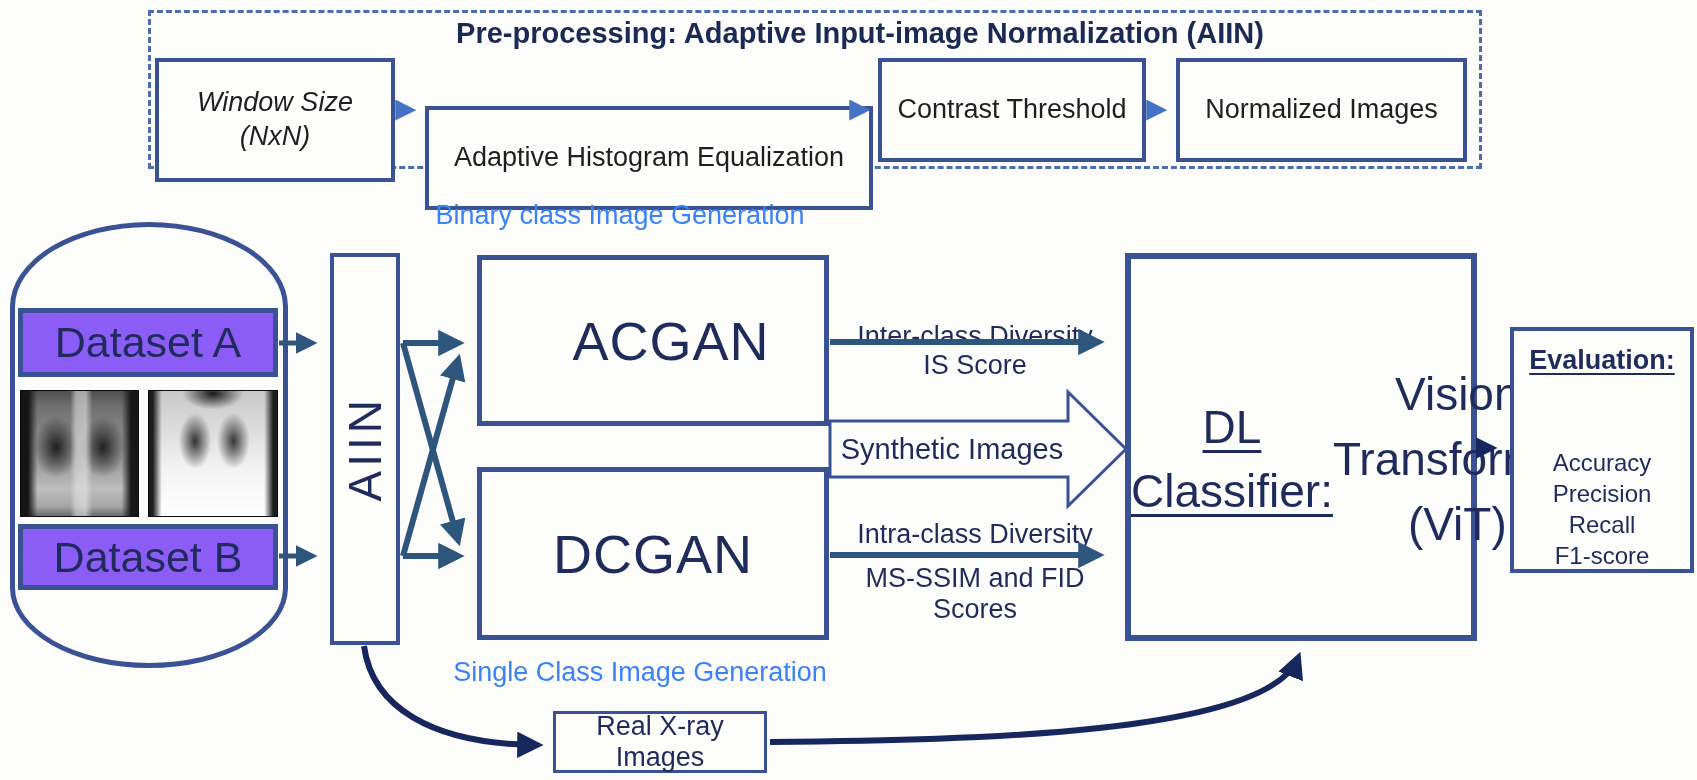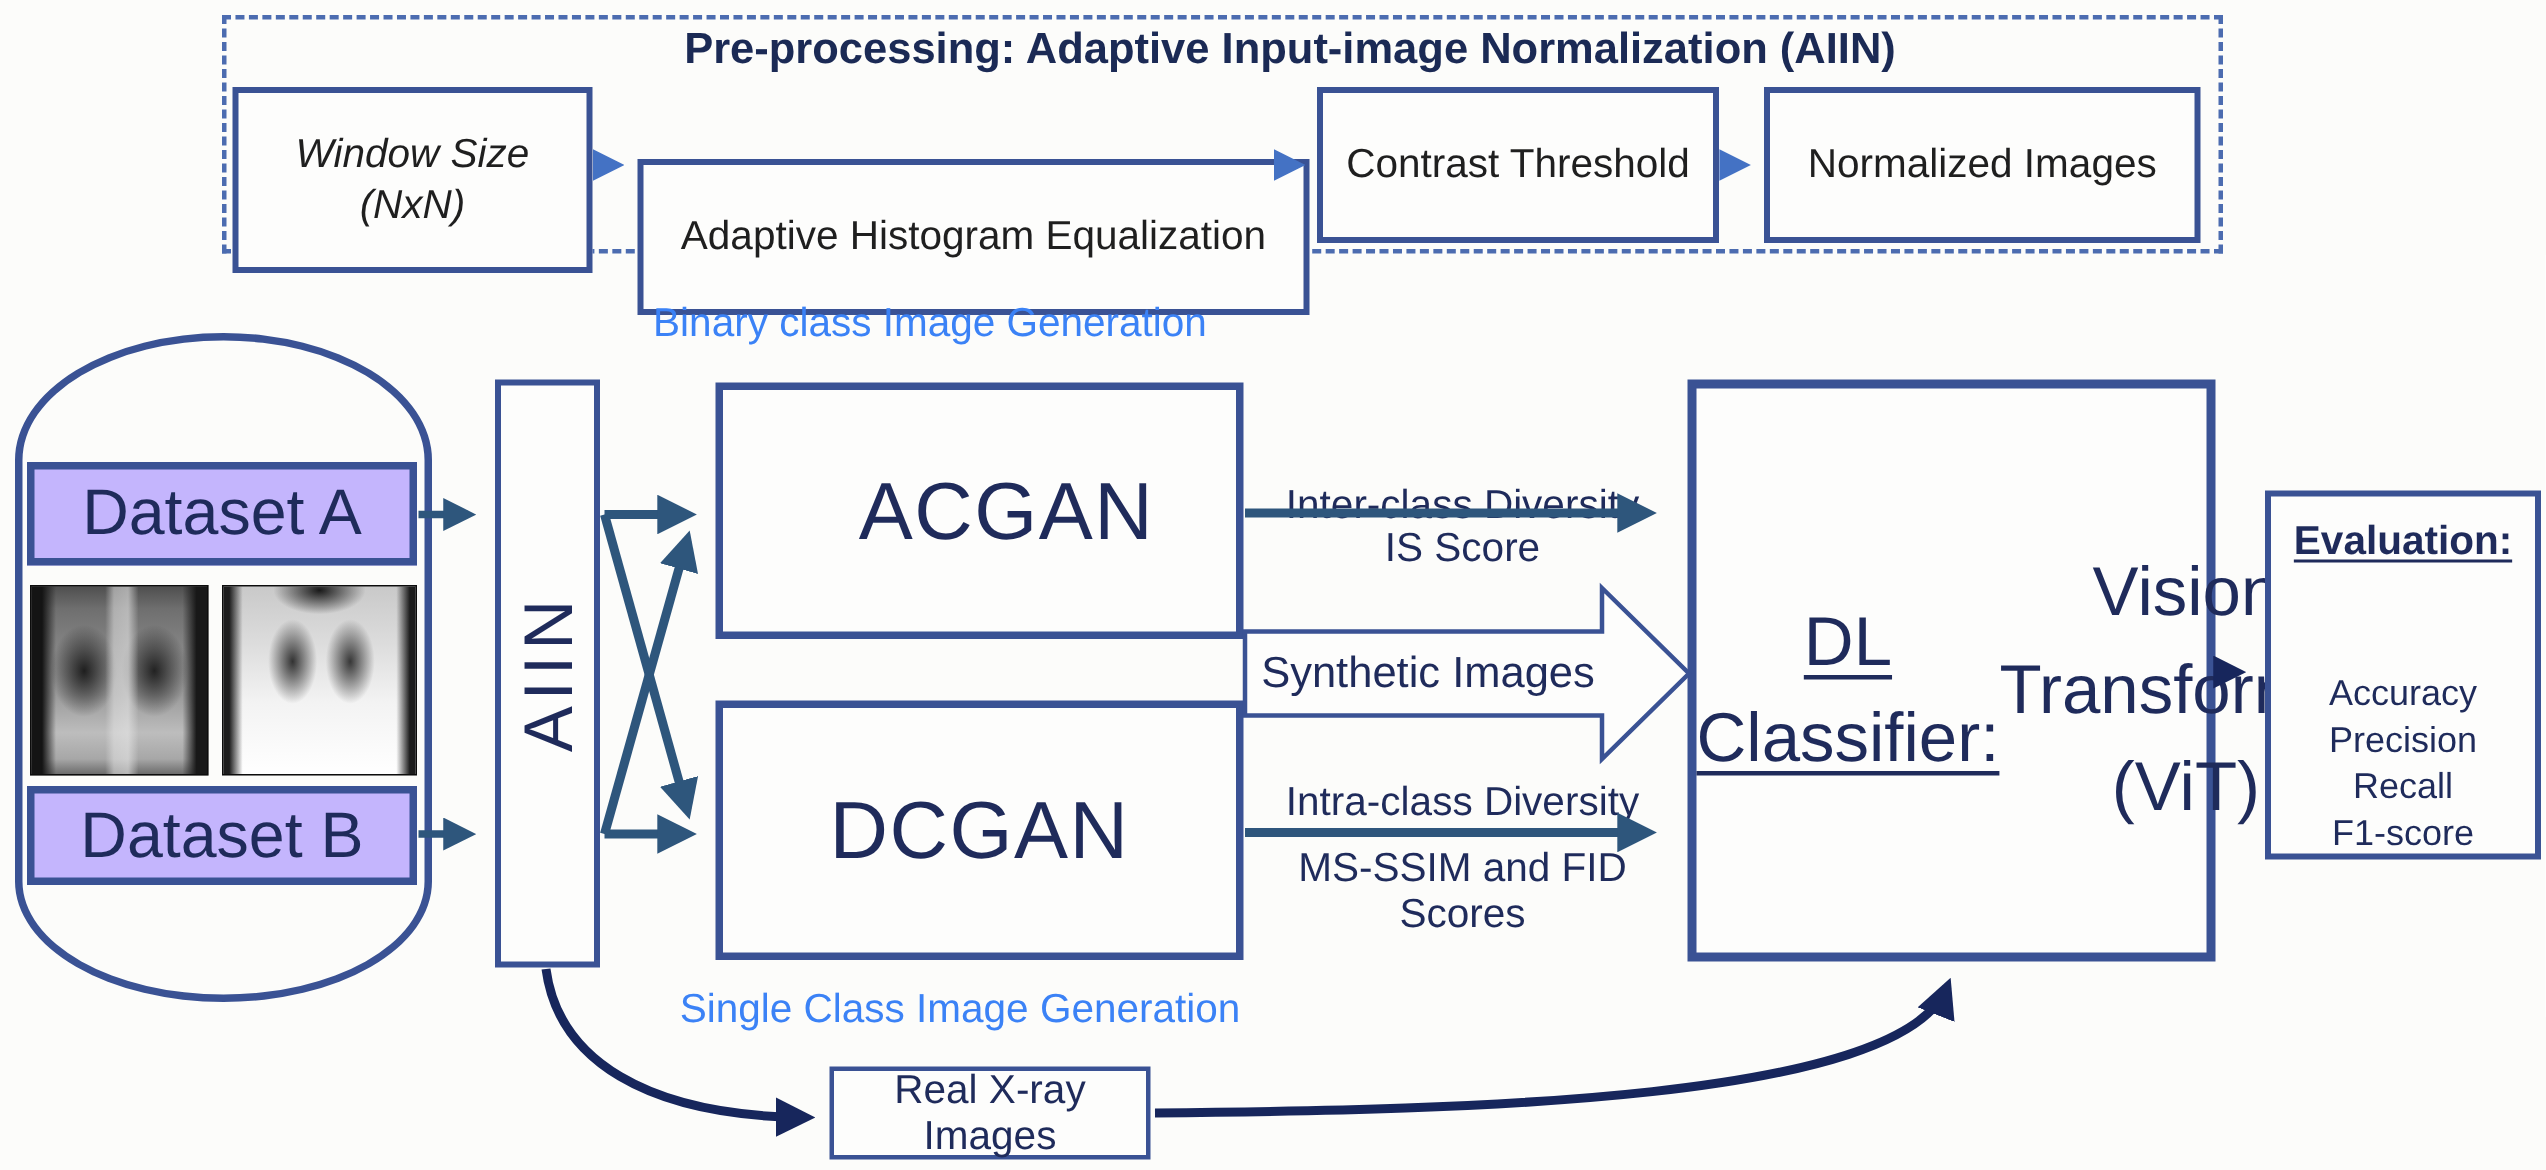--- a/index.html
+++ b/index.html
@@ -34,21 +34,21 @@
   .step3{left:878px;top:58px;width:268px;height:104px;}
   .step4{left:1176px;top:58px;width:291px;height:104px;}
 
   
   .capsule{
     left:10px;top:222px;width:278px;height:446px;
     border:5px solid #3a5294;background:transparent;
     border-radius:50% / 19% 19% 18% 18%;
   }
   .dataset{
-    border-width:5px;font-size:43px;color:#1f2b5b;background:#c4b5fd;text-align:right;
+    border-width:5px;font-size:43px;color:#1f2b5b;background:#8b5cf6;text-align:right;
   }
   .dataset-a{left:18px;top:308px;width:260px;height:69px;}
   .dataset-b{left:18px;top:524px;width:260px;height:66px;}
   .xray{border:1px solid #0c0c0c;}
   .xray-left{
     left:20px;top:390px;width:119px;height:127px;
     background-color:#8f8f8f;
     background-image:
       linear-gradient(90deg,#141414 0%,#141414 6%,rgba(20,20,20,0) 14%,rgba(20,20,20,0) 86%,#181818 94%,#181818 100%),
       linear-gradient(90deg,rgba(225,225,225,0) 42%,rgba(228,228,228,.55) 47%,rgba(232,232,232,.6) 55%,rgba(225,225,225,0) 61%),

